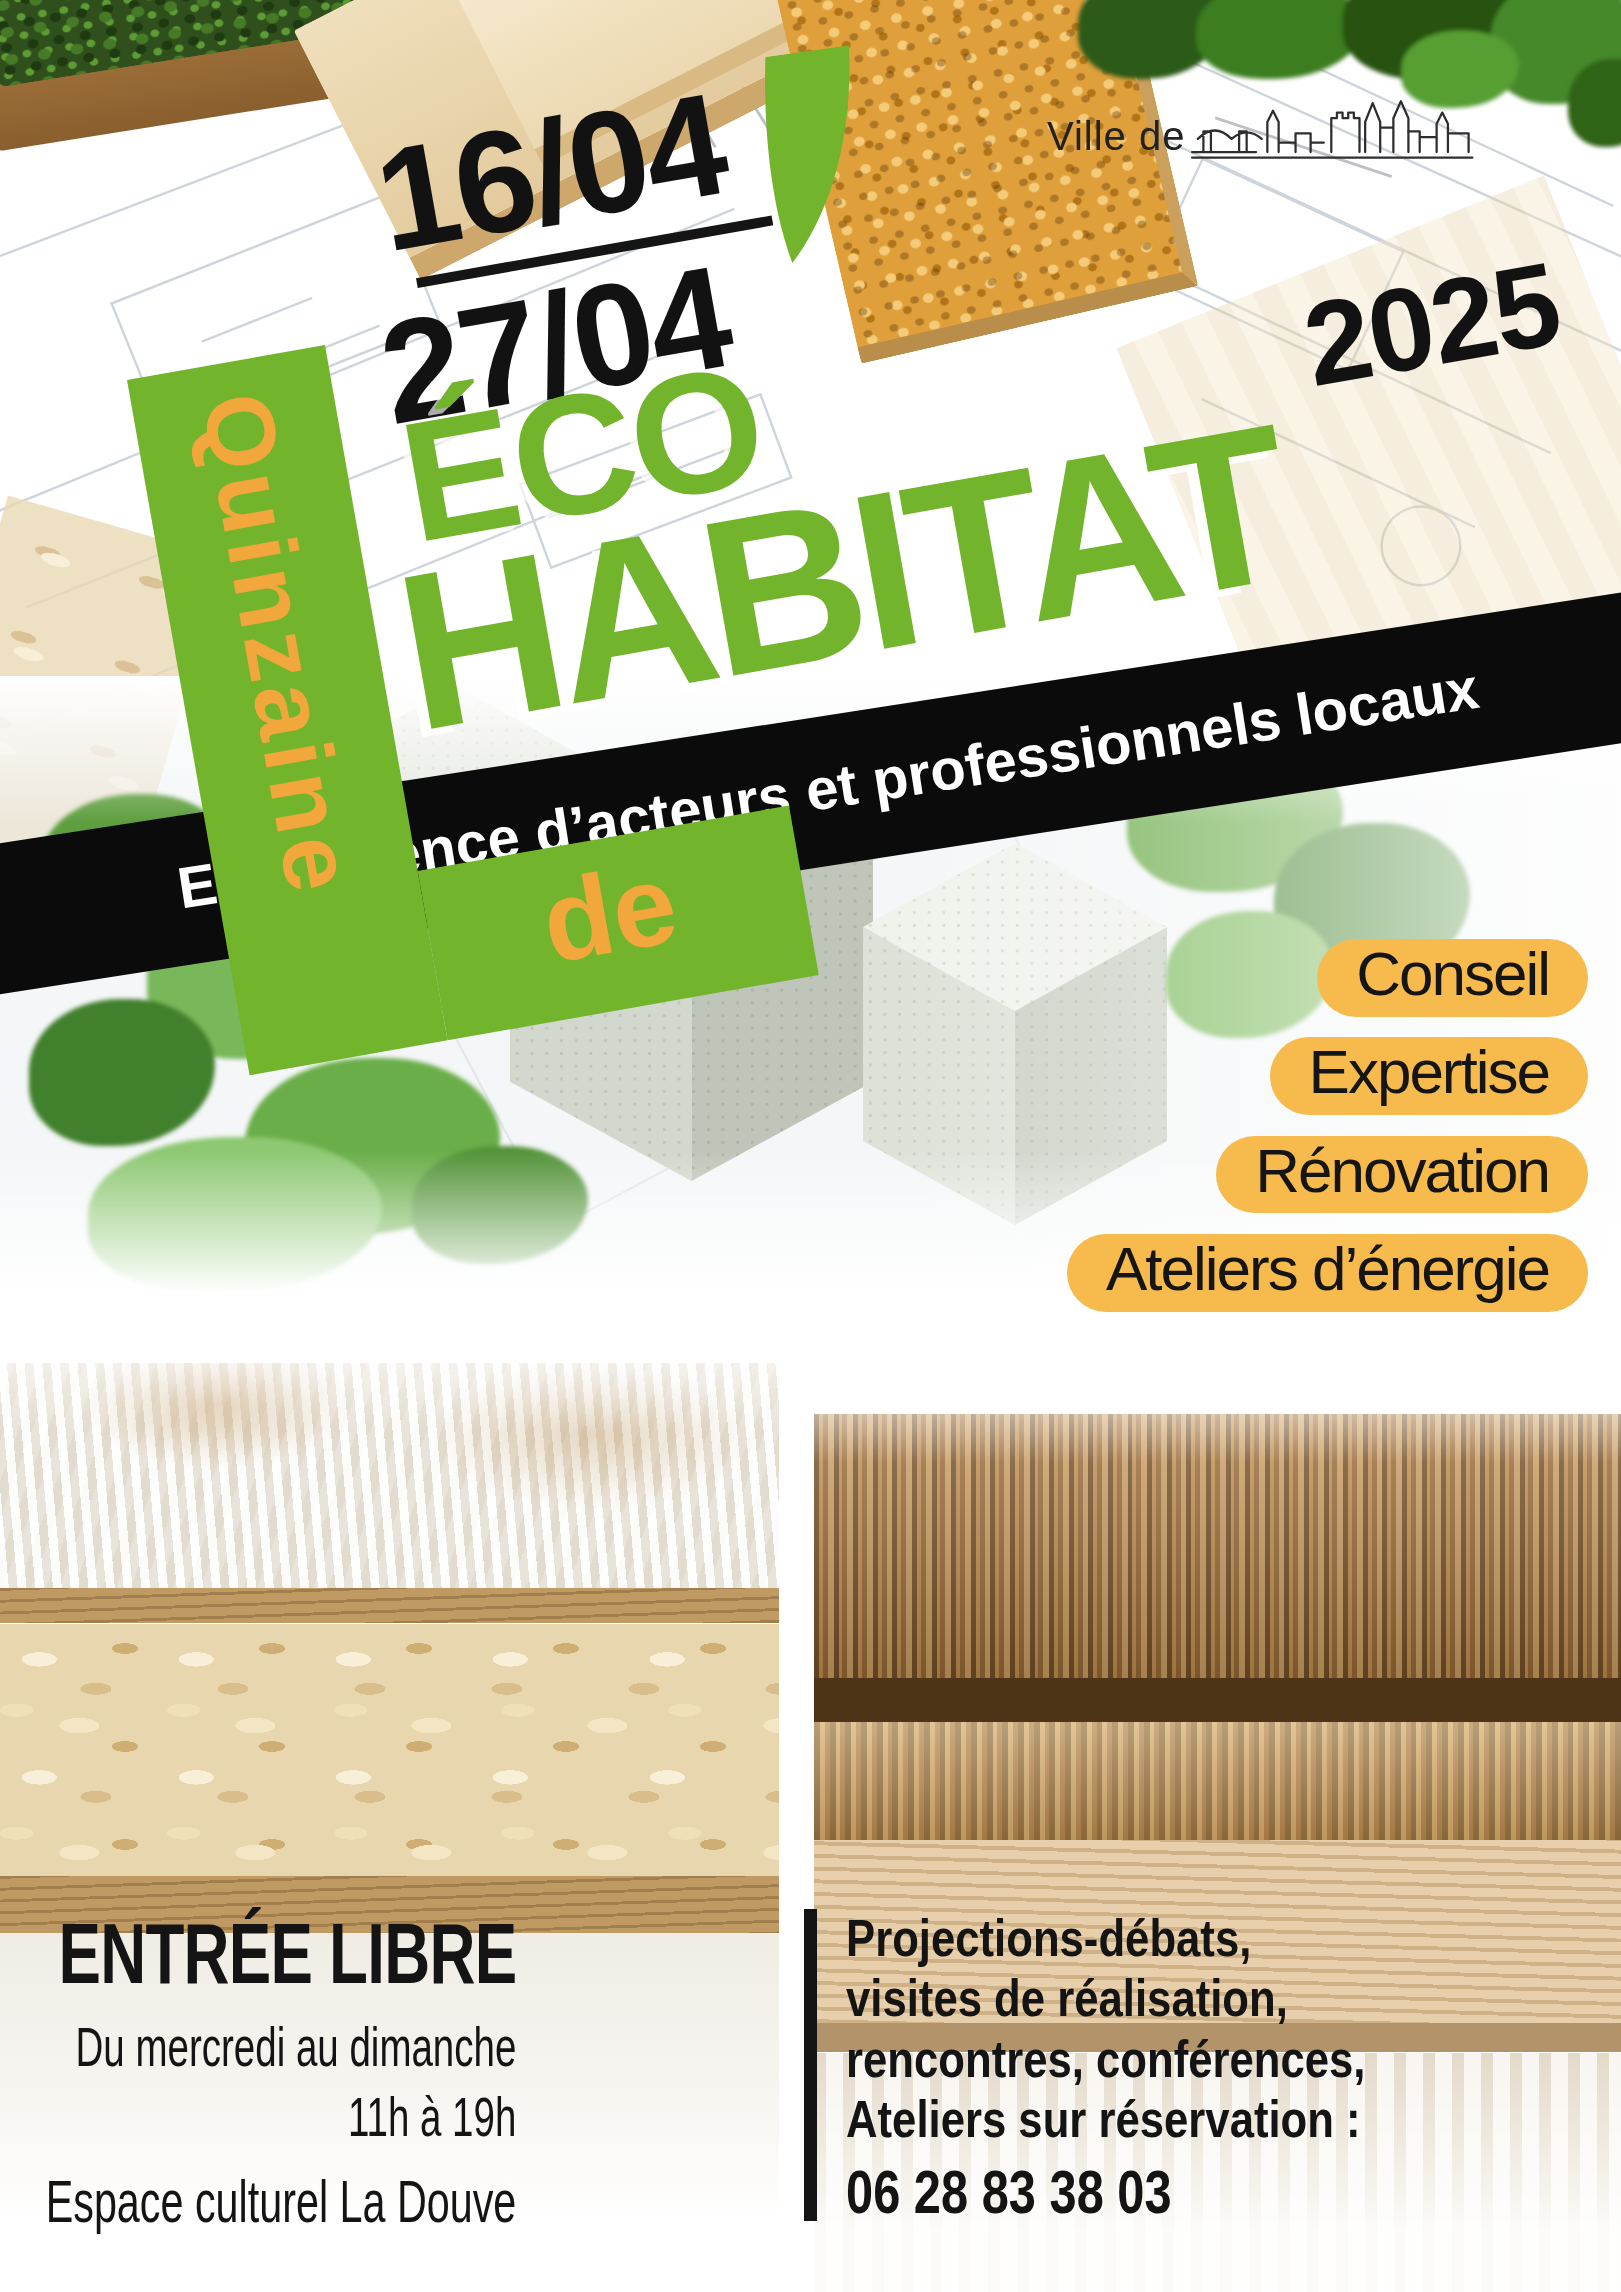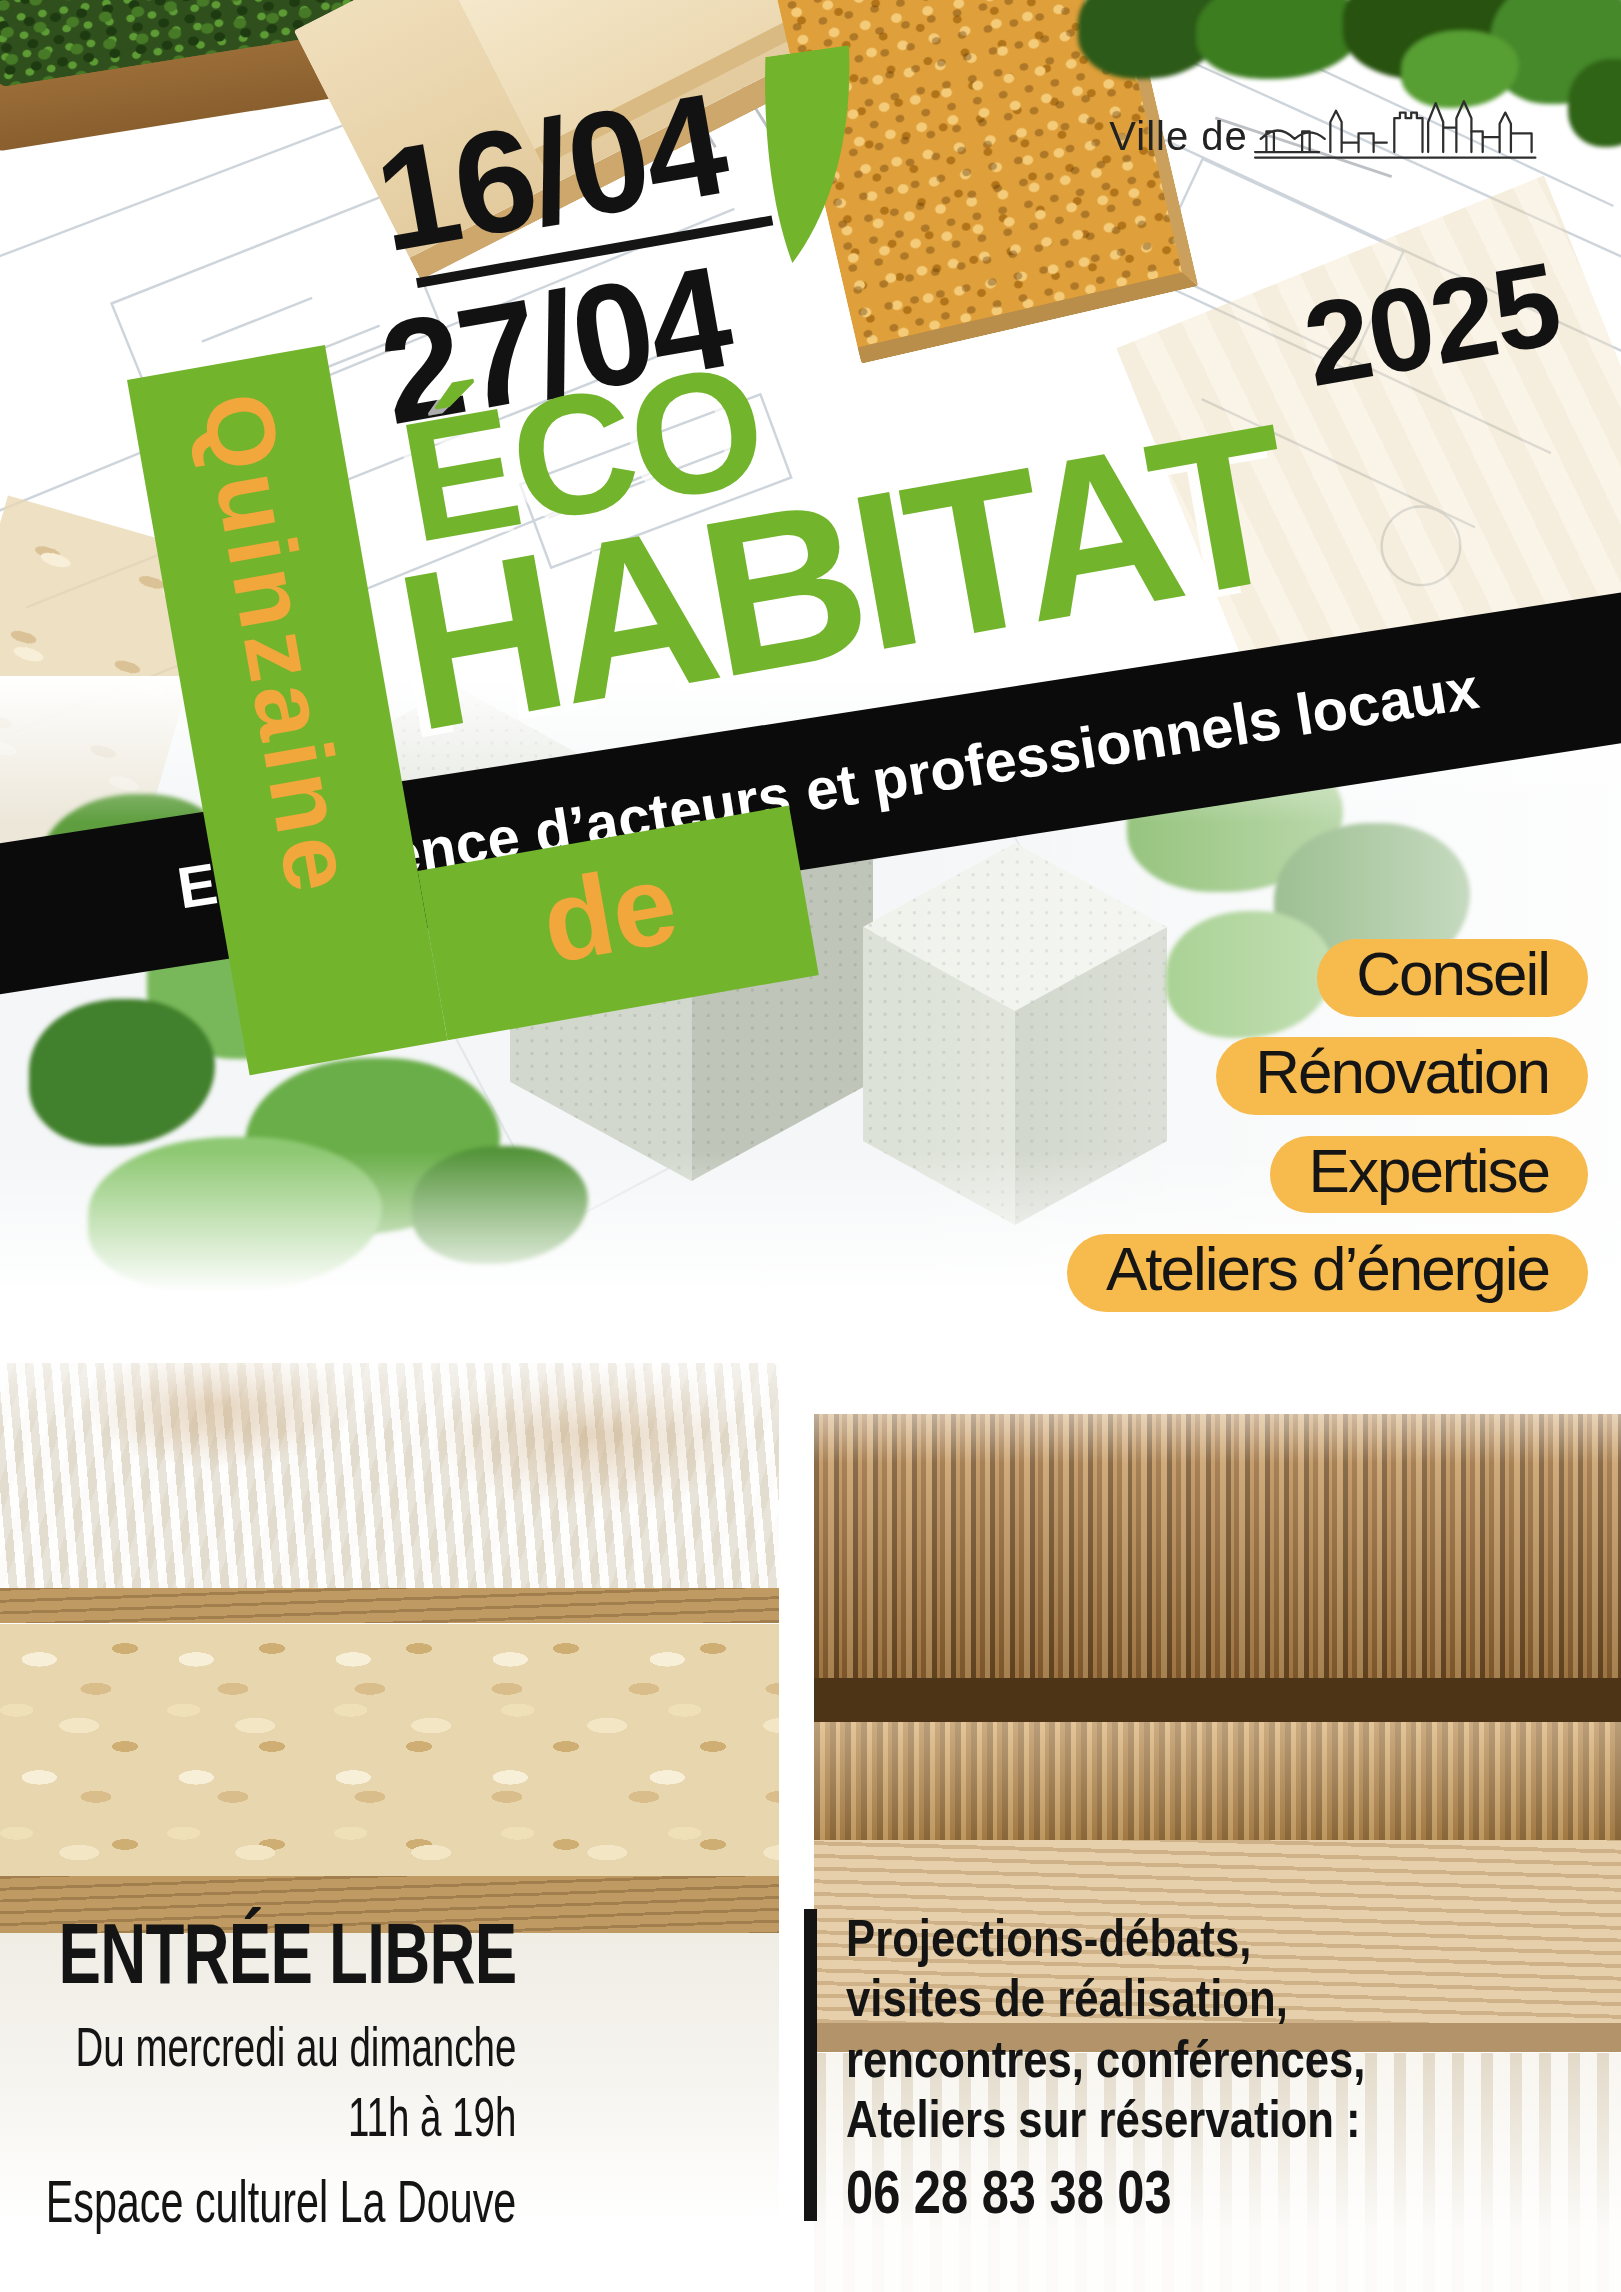--- a/index.html
+++ b/index.html
@@ -34,21 +34,21 @@
         border-right:13.7px solid #caa05c;border-bottom:17.6px solid #b98e4b;border-radius:3.9px;}
   .woodchip{left:-49px;top:519px;width:225px;height:382px;transform:rotate(16deg);opacity:.8;
         background-color:#ead9b4;
         background-image:radial-gradient(ellipse 25.5px 9.8px,#f7ecd0 60%,transparent 61%),
                          radial-gradient(ellipse 21.6px 8.8px,#d3b47c 60%,transparent 61%);
         background-size:127px 98px,108px 88px;}
   .leaf,.blob{position:absolute;border-radius:52% 48% 58% 42%;filter:blur(2px);}
 
   
   .logo{left:1047px;top:90px;width:561px;text-align:center;z-index:3;}
-  .logo-top{display:flex;align-items:flex-end;justify-content:center;gap:3.9px;}
+  .logo-top{display:flex;align-items:flex-end;gap:3.9px;}
   .logo-pre{font-size:40px;letter-spacing:1px;color:#222;padding-bottom:9.8px;}
   .logo-name{font-family:"Liberation Serif",serif;font-size:80px;letter-spacing:7.8px;color:#171717;
              margin-top:-23.5px;font-weight:400;}
   .logo-web{font-size:43px;color:#1d1d1d;margin-top:0px;}
 
   
   .lgroup{left:127px;top:380px;width:608px;height:716px;transform:rotate(-10deg);
           transform-origin:0 0;z-index:4;}
   .l-vert{position:absolute;left:0;top:0;width:201px;height:706px;background:var(--green);}
   .l-foot{position:absolute;left:201px;top:534px;width:377px;height:172px;background:var(--green);}
@@ -252,22 +252,22 @@
   <svg class="abs apostrophe" width="98" height="211" viewBox="0 0 100 215">
     <path d="M14 0 H100 C92 86 62 162 12 212 C-2 150 2 70 14 0 Z" fill="#73b42d"></path>
   </svg>
 
   <div class="abs eco">ÉCO</div>
   <div class="abs habitat">HABITAT</div>
   <div class="abs year">2025</div>
 
   <div class="abs pills">
     <div class="pill">Conseil</div>
+    <div class="pill">Expertise</div>
     <div class="pill">Rénovation</div>
-    <div class="pill">Expertise</div>
     <div class="pill">Ateliers d’énergie</div>
   </div>
 
   <div class="abs photoL">
     <div class="stripe woolTex" style="top:59px;height:225px;"></div>
     <div class="stripe boardTex" style="top:284px;height:35px;"></div>
     <div class="stripe chipTex" style="top:320px;height:253px;"></div>
     <div class="stripe boardTex" style="top:572px;height:57px;"></div>
     <div class="stripe woolFade" style="top:629px;height:360px;"></div>
     <div class="stripe fadeWhiteDown" style="top:0;height:127px;"></div>

